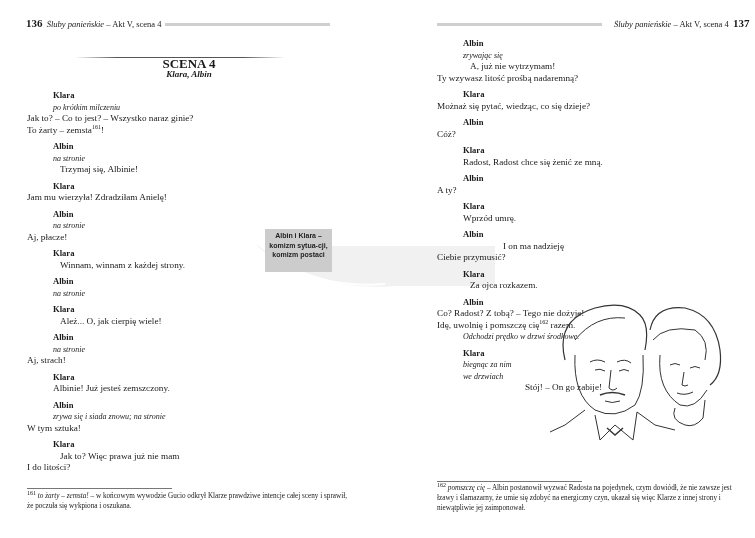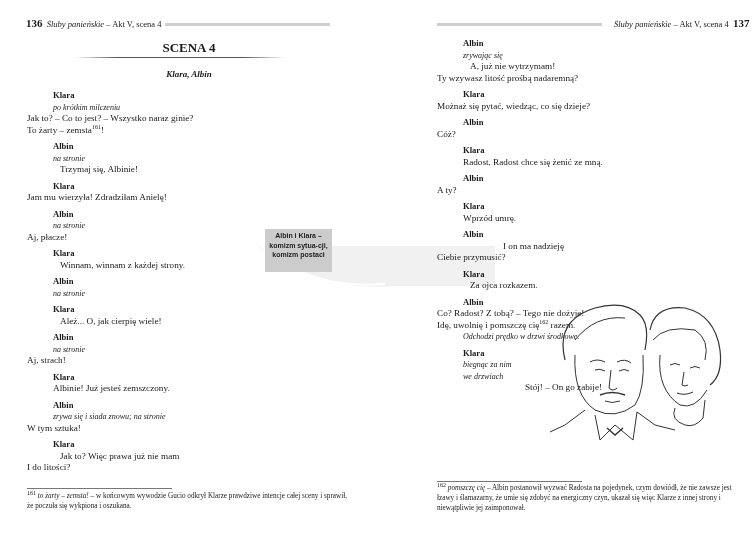--- a/index.html
+++ b/index.html
@@ -5,21 +5,21 @@
   html, body { margin: 0; padding: 0; background: #ffffff; }
   body { width: 755px; height: 538px; position: relative; overflow: hidden;
          font-family: "Liberation Serif", "DejaVu Serif", serif; color: #1a1a1a; }
   .page { position: absolute; top: 0; height: 538px; }
   .left { left: 0; width: 378px; }
   .right { left: 392px; width: 377px; }
   .hdr { position: absolute; top: 17px; font-size: 8.5px; white-space: nowrap; }
   .hdr .num { font-size: 11px; font-weight: bold; }
   .hdr .title { font-style: italic; }
   .hdr-bar { position: absolute; top: 23px; height: 3px; background: #cfcfcf; }
-  .scene-title { position: absolute; top: 40px; left: 0; width: 378px; text-align: center;
+  .scene-title { position: absolute; top: 56px; left: 0; width: 378px; text-align: center;
                  font-size: 13px; font-weight: bold; }
   .scene-rule { position: absolute; top: 57px; left: 75px; width: 210px; height: 1px;
                 background: linear-gradient(to right, #ffffff, #555 20%, #555 80%, #ffffff); }
   .scene-persons { position: absolute; top: 69px; left: 0; width: 378px; text-align: center;
                    font-size: 9px; font-weight: bold; font-style: italic; }
   .block { position: absolute; font-size: 9.2px; line-height: 11.5px; }
   .spk { font-weight: bold; padding-left: 26px; font-size: 8.6px; }
   .dir { font-style: italic; padding-left: 26px; font-size: 8px; }
   .ln { white-space: nowrap; }
   .ind1 { padding-left: 33px; }

